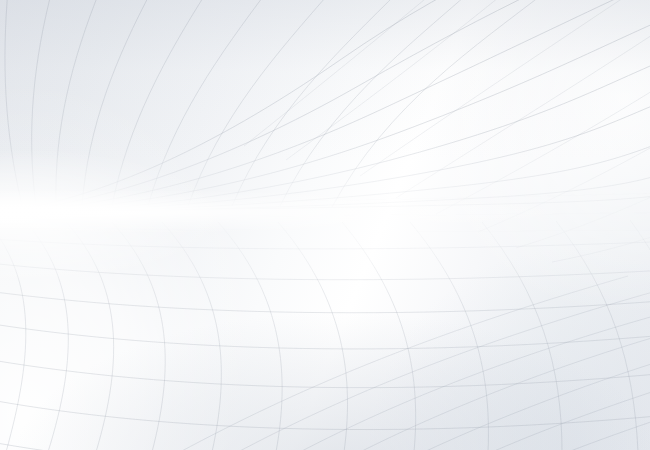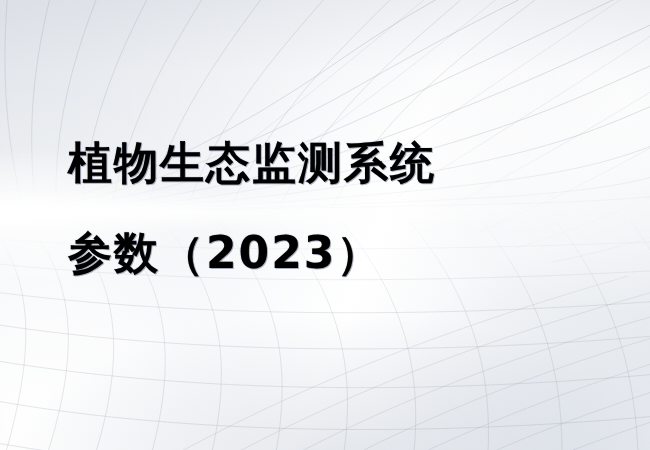--- a/index.html
+++ b/index.html
@@ -217,18 +217,14 @@
           <path d="M -20 218 C 180 216, 420 216, 700 212"></path>
           <path d="M -20 228 C 180 230, 420 232, 700 230"></path>
         </g>
 
       </g>
     </svg>
   </div>
 
   <div class="bg-layer" id="bg-highlight" style="z-index:4;"></div>
 
-  <div id="text-block">
-    <div class="title-line">植物生态监测系统</div>
-    <div class="title-line">参数（2023）</div>
-  </div>
 
 </div>
 
 </body></html>

